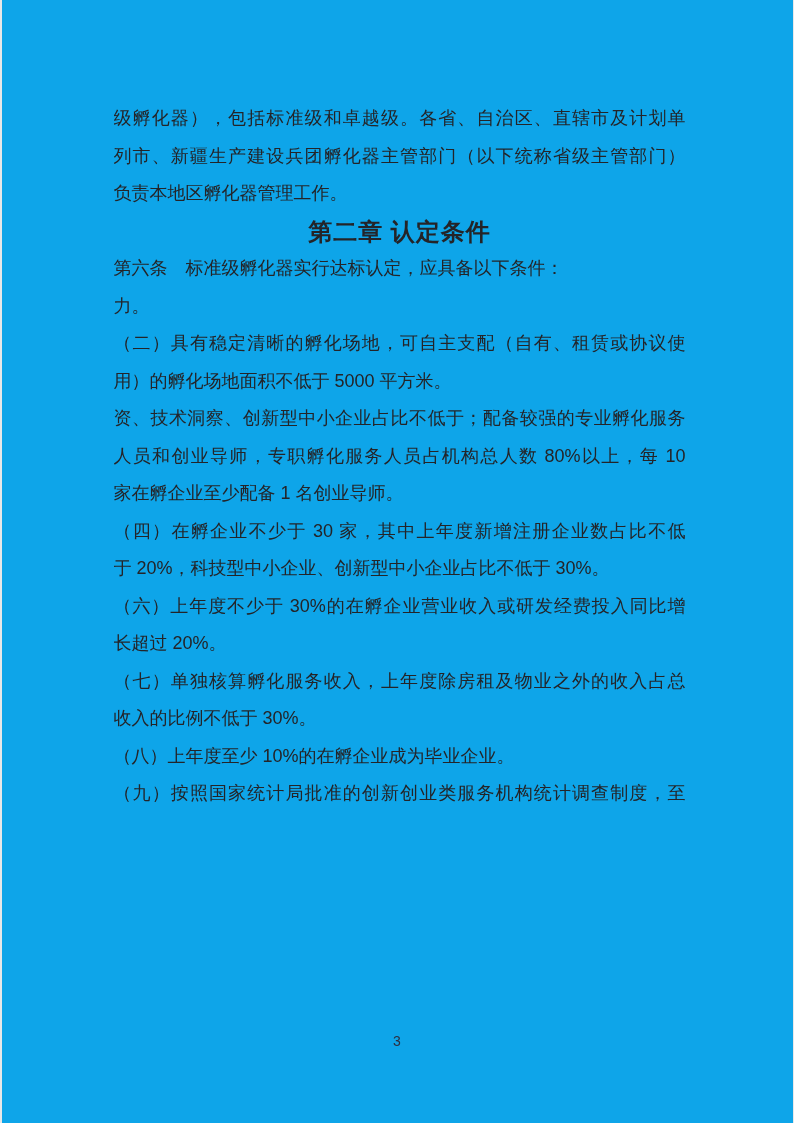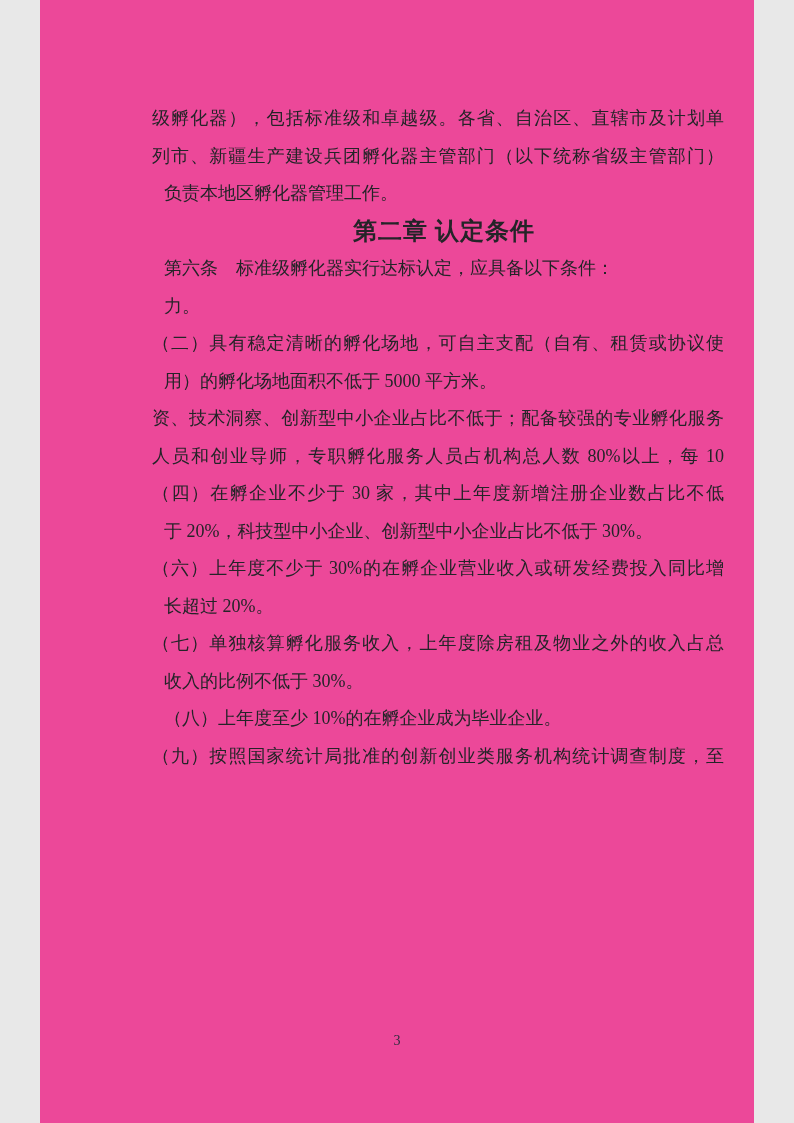--- a/index.html
+++ b/index.html
@@ -2,25 +2,25 @@
 <html><head>
 <meta charset="utf-8">
 <style>
   html, body {
     margin: 0;
     padding: 0;
     background: #e8e8e8;
   }
   .page {
     position: relative;
-    width: 714px;
+    width: 791px;
     height: 1123px;
     margin: 0 auto;
-    background: #ec4899;
-    font-family: Liberation Serif, serif;
+    background: #0ea5e9;
+    font-family: Liberation Sans, sans-serif;
     color: #242428;
     overflow: hidden;
   }
   .content {
     position: absolute;
     left: 112px;
     top: 100px;
     width: 572px;
   }
   .block {
@@ -33,21 +33,20 @@
     height: 37.5px;
     overflow: hidden;
     text-align: justify;
     text-align-last: justify;
     text-justify: inter-character;
     white-space: normal;
   }
   .line.last {
     text-align: left;
     text-align-last: left;
-    margin-left: 12px;
   }
   .heading .line {
     font-weight: bold;
     font-size: 24px;
     text-align: center;
     text-align-last: center;
     letter-spacing: 1px;
   }
   .footer {
     position: absolute;
@@ -78,20 +77,21 @@
       <div class="block paragraph">
         <div class="line last">力。</div>
       </div>
       <div class="block paragraph">
         <div class="line">（二）具有稳定清晰的孵化场地，可自主支配（自有、租赁或协议使</div>
         <div class="line last">用）的孵化场地面积不低于 5000 平方米。</div>
       </div>
       <div class="block paragraph">
         <div class="line">资、技术洞察、创新型中小企业占比不低于；配备较强的专业孵化服务</div>
         <div class="line">人员和创业导师，专职孵化服务人员占机构总人数 80%以上，每 10</div>
+        <div class="line last">家在孵企业至少配备 1 名创业导师。</div>
       </div>
       <div class="block paragraph">
         <div class="line">（四）在孵企业不少于 30 家，其中上年度新增注册企业数占比不低</div>
         <div class="line last">于 20%，科技型中小企业、创新型中小企业占比不低于 30%。</div>
       </div>
       <div class="block paragraph">
         <div class="line">（六）上年度不少于 30%的在孵企业营业收入或研发经费投入同比增</div>
         <div class="line last">长超过 20%。</div>
       </div>
       <div class="block paragraph">

